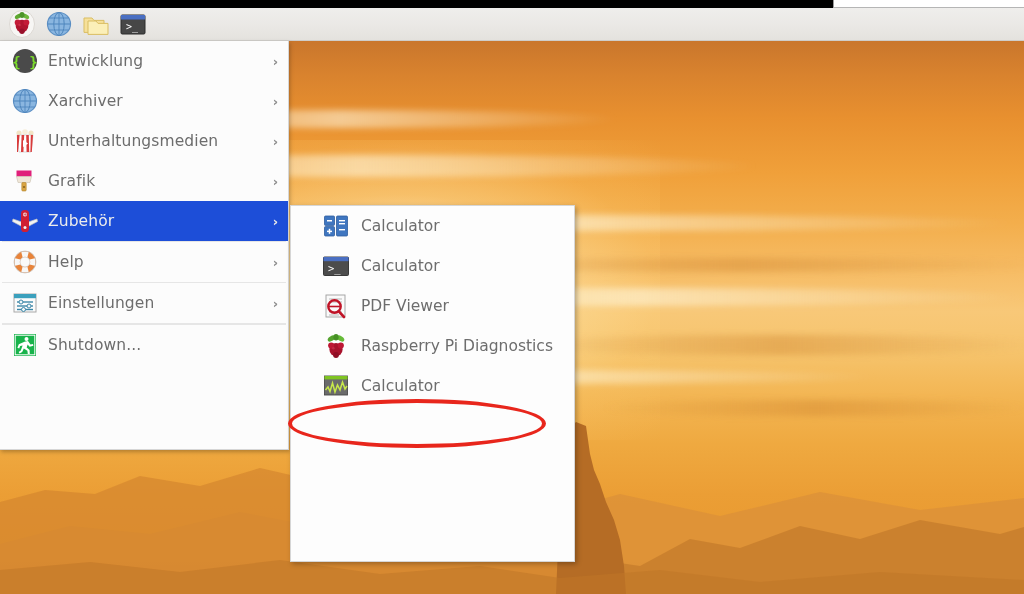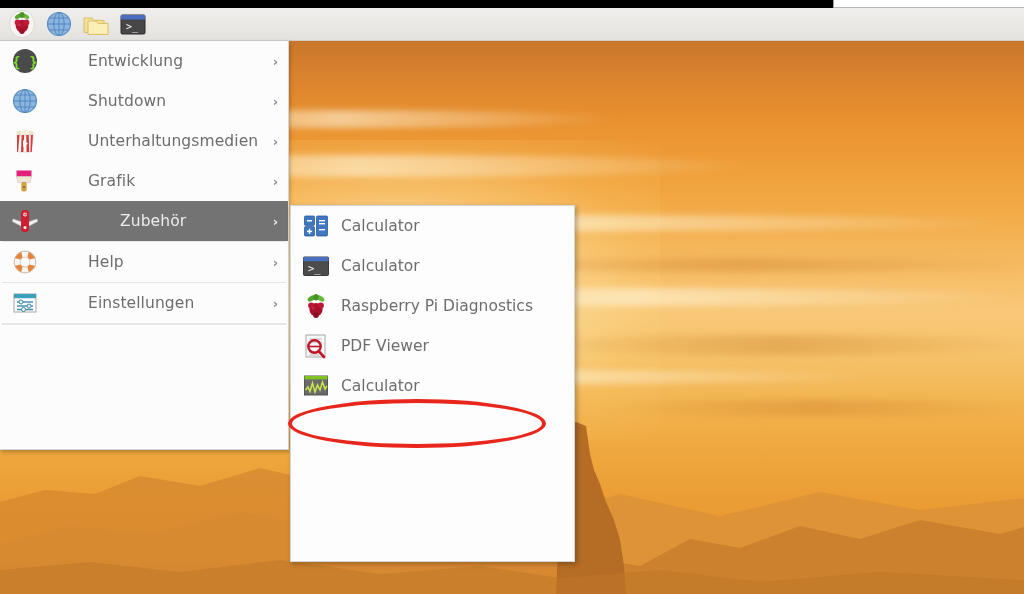--- a/index.html
+++ b/index.html
@@ -98,33 +98,33 @@
   .mrow {
     display:flex; align-items:center; height:40px; padding-left:8px;
     position:relative; cursor: default;
   }
   .mrow .ico {
     width: 34px; height: 32px; flex: 0 0 34px;
     display:flex; align-items:center; justify-content:center;
     margin-right: 6px;
   }
   .mrow .lbl {
-    font-size: 15.5px; color:#6d6d6d; letter-spacing: 0.1px; white-space:nowrap;margin-left:40px;
-  }
-  .mrow.sel { background:#737373;gap:32px; }
+    font-size: 15.5px; color:#6d6d6d; letter-spacing: 0.1px; white-space:nowrap;
+  }
+  .mrow.sel { background:#1d4ed8; }
   .mrow.sel .lbl { color:#ececec; }
   .arrow {
     position:absolute; right: 10px; top: 50%; transform: translateY(-50%);
     font-size: 13px; color:#8d8d8d; font-weight:bold;
     font-family:"DejaVu Sans","Liberation Sans",sans-serif;
   }
   .mrow.sel .arrow { color:#e9e9e9; }
   .sep { height:1px; background:#e6e6e6; margin: 0 2px; }
 
-  .srow { display:flex; align-items:center; height:40px; padding-left:10px; }
+  .srow { display:flex; align-items:center; height:40px; padding-left:10px;margin-left:20px; }
   .srow .ico {
     width: 30px; height: 30px; flex:0 0 30px;
     display:flex; align-items:center; justify-content:center; margin-right:10px;
   }
   .srow .lbl { font-size:15.5px; color:#6d6d6d; white-space:nowrap; }
 
   
   #redring {
     position: absolute; left: 288px; top: 399px;
     width: 258px; height: 49px;
@@ -226,21 +226,21 @@
   <div class="mrow">
     <span class="ico">
       <svg width="26" height="26" viewBox="0 0 26 26">
         <circle cx="13" cy="13" r="11.5" fill="#8ab6e0" stroke="#5c8fc4" stroke-width="1.2"></circle>
         <ellipse cx="13" cy="13" rx="5.2" ry="11.5" fill="none" stroke="#4f86bd" stroke-width="1"></ellipse>
         <line x1="1.5" y1="13" x2="24.5" y2="13" stroke="#4f86bd" stroke-width="1"></line>
         <path d="M3.4,7 H22.6 M3.4,19 H22.6" stroke="#4f86bd" stroke-width="0.9" fill="none"></path>
         <line x1="13" y1="1.5" x2="13" y2="24.5" stroke="#4f86bd" stroke-width="0.9"></line>
       </svg>
     </span>
-    <span class="lbl">Shutdown</span>
+    <span class="lbl">Xarchiver</span>
     <span class="arrow">›</span>
   </div>
 
   <div class="mrow">
     <span class="ico">
       <svg width="26" height="26" viewBox="0 0 26 26">
         <circle cx="7" cy="5" r="2.6" fill="#f2e4c6"></circle>
         <circle cx="13" cy="4" r="2.8" fill="#f7eedb"></circle>
         <circle cx="19" cy="5" r="2.6" fill="#f2e4c6"></circle>
         <path d="M5,7 h16 l-2,17 h-12 z" fill="#ffffff" stroke="#c9c9c9" stroke-width="0.7"></path>
@@ -317,20 +317,34 @@
     </span>
     <span class="lbl">Einstellungen</span>
     <span class="arrow">›</span>
   </div>
 
   <div class="sep"></div>
 
 
   <div class="sep"></div>
 
+  <div class="mrow">
+    <span class="ico">
+      <svg width="28" height="26" viewBox="0 0 28 26">
+        <rect x="3" y="2" width="22" height="22" fill="#18b34b"></rect>
+        <rect x="4.2" y="3.2" width="19.6" height="19.6" fill="none" stroke="#ffffff" stroke-width="1"></rect>
+        <g fill="#ffffff">
+          <circle cx="15.5" cy="7" r="2"></circle>
+          <path d="M13.5,9.8 L17,9 L19.5,12.5 L22,12 L22.4,13.8 L18.6,14.8 L16.6,12.6 L15.7,15.4 L18.6,18 L18.8,22 L16.8,22 L16.4,18.8 L12.8,16.4 L11.2,20 L8.6,21.6 L7.6,20 L9.8,18.4 L11.6,13.4 L9.2,14.1 L8.2,16.4 L6.4,15.8 L7.8,12.2 Z"></path>
+        </g>
+      </svg>
+    </span>
+    <span class="lbl">Shutdown...</span>
+    <span class="arrow"></span>
+  </div>
 </div>
 
 <div id="submenu">
 
   <div class="srow">
     <span class="ico">
       <svg width="26" height="26" viewBox="0 0 26 26">
         <rect x="1.5" y="3" width="10" height="9.4" rx="1" fill="#3f76c0" stroke="#2f5d9e" stroke-width="0.8"></rect>
         <rect x="1.5" y="13.6" width="10" height="9.4" rx="1" fill="#3f76c0" stroke="#2f5d9e" stroke-width="0.8"></rect>
         <rect x="13.5" y="3" width="11" height="20" rx="1" fill="#3f76c0" stroke="#2f5d9e" stroke-width="0.8"></rect>
@@ -348,56 +362,56 @@
 
   <div class="srow">
     <span class="ico">
       <svg width="28" height="26" viewBox="0 0 28 26">
         <rect x="1.5" y="4" width="25" height="18.5" rx="1" fill="#4c4c4c" stroke="#2c2c2c" stroke-width="0.9"></rect>
         <rect x="1.5" y="4" width="25" height="4.2" fill="#4a6fc2"></rect>
         <text x="6" y="19" font-family="DejaVu Sans Mono, monospace" font-size="10.5" fill="#ffffff">&gt;_</text>
       </svg>
     </span>
     <span class="lbl">Calculator</span>
-  </div>
-
-  <div class="srow">
-    <span class="ico">
-      <svg width="28" height="26" viewBox="0 0 28 26">
-        <ellipse cx="9.5" cy="5.5" rx="4.2" ry="2.4" fill="#55a32e" transform="rotate(-32 9.5 5.5)"></ellipse>
-        <ellipse cx="18.5" cy="5.5" rx="4.2" ry="2.4" fill="#66bb38" transform="rotate(32 18.5 5.5)"></ellipse>
-        <ellipse cx="14" cy="4.2" rx="2.6" ry="3.2" fill="#479126"></ellipse>
-        <circle cx="14" cy="16.5" r="6.6" fill="#a8122c"></circle>
-        <circle cx="9.2" cy="12.6" r="3.1" fill="#bd1734"></circle>
-        <circle cx="18.8" cy="12.6" r="3.1" fill="#bd1734"></circle>
-        <circle cx="14" cy="22" r="2.9" fill="#8e0d24"></circle>
-        <circle cx="11.4" cy="15.2" r="1.3" fill="#d4415b" opacity="0.5"></circle>
-      </svg>
-    </span>
-    <span class="lbl">Raspberry Pi Diagnostics</span>
   </div>
 
   <div class="srow">
     <span class="ico">
       <svg width="26" height="26" viewBox="0 0 26 26">
         <rect x="3" y="2" width="19" height="22" fill="#fafafa" stroke="#9e9e9e" stroke-width="0.9"></rect>
         <g stroke="#b9b9b9" stroke-width="1">
           <line x1="6" y1="6" x2="19" y2="6"></line>
           <line x1="6" y1="9" x2="19" y2="9"></line>
           <line x1="6" y1="19" x2="19" y2="19"></line>
           <line x1="6" y1="22" x2="16" y2="22"></line>
         </g>
         <circle cx="11.5" cy="13.5" r="6.2" fill="none" stroke="#c01427" stroke-width="2.4"></circle>
         <line x1="6" y1="13.5" x2="17" y2="13.5" stroke="#c01427" stroke-width="1.6"></line>
         <line x1="15.6" y1="18.2" x2="21" y2="24" stroke="#c01427" stroke-width="2.6" stroke-linecap="round"></line>
       </svg>
     </span>
     <span class="lbl">PDF Viewer</span>
   </div>
 
+  <div class="srow">
+    <span class="ico">
+      <svg width="28" height="26" viewBox="0 0 28 26">
+        <ellipse cx="9.5" cy="5.5" rx="4.2" ry="2.4" fill="#55a32e" transform="rotate(-32 9.5 5.5)"></ellipse>
+        <ellipse cx="18.5" cy="5.5" rx="4.2" ry="2.4" fill="#66bb38" transform="rotate(32 18.5 5.5)"></ellipse>
+        <ellipse cx="14" cy="4.2" rx="2.6" ry="3.2" fill="#479126"></ellipse>
+        <circle cx="14" cy="16.5" r="6.6" fill="#a8122c"></circle>
+        <circle cx="9.2" cy="12.6" r="3.1" fill="#bd1734"></circle>
+        <circle cx="18.8" cy="12.6" r="3.1" fill="#bd1734"></circle>
+        <circle cx="14" cy="22" r="2.9" fill="#8e0d24"></circle>
+        <circle cx="11.4" cy="15.2" r="1.3" fill="#d4415b" opacity="0.5"></circle>
+      </svg>
+    </span>
+    <span class="lbl">Raspberry Pi Diagnostics</span>
+  </div>
+
 
   <div class="srow">
     <span class="ico">
       <svg width="26" height="26" viewBox="0 0 26 26">
         <rect x="1.5" y="3" width="23" height="19" fill="#6b6b6b" stroke="#4a4a4a" stroke-width="0.9"></rect>
         <rect x="1.5" y="3" width="23" height="3.4" fill="#7fc423"></rect>
         <polyline points="2.5,17 5,14 7,18.5 9.5,10 12,19 14.5,12 17,17 19.5,9 22,16 24,13" fill="none" stroke="#c8e84a" stroke-width="1.5"></polyline>
       </svg>
     </span>
     <span class="lbl">Calculator</span>

